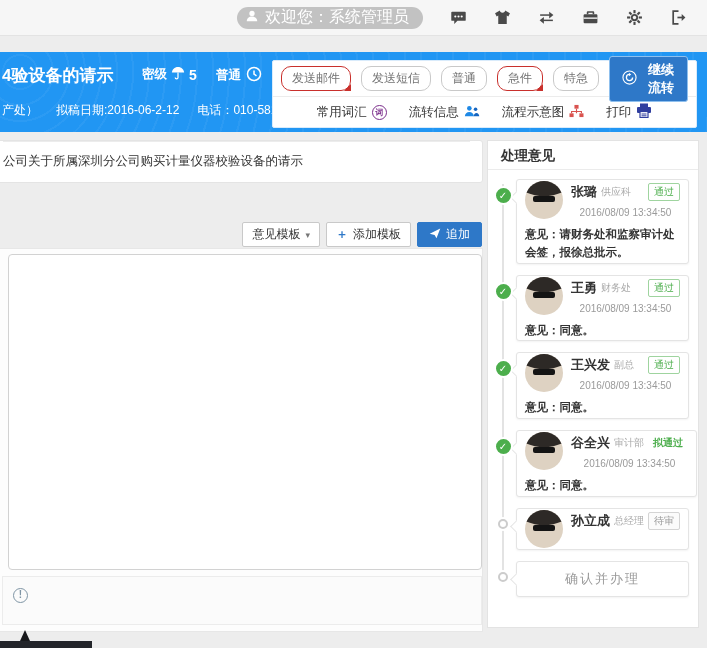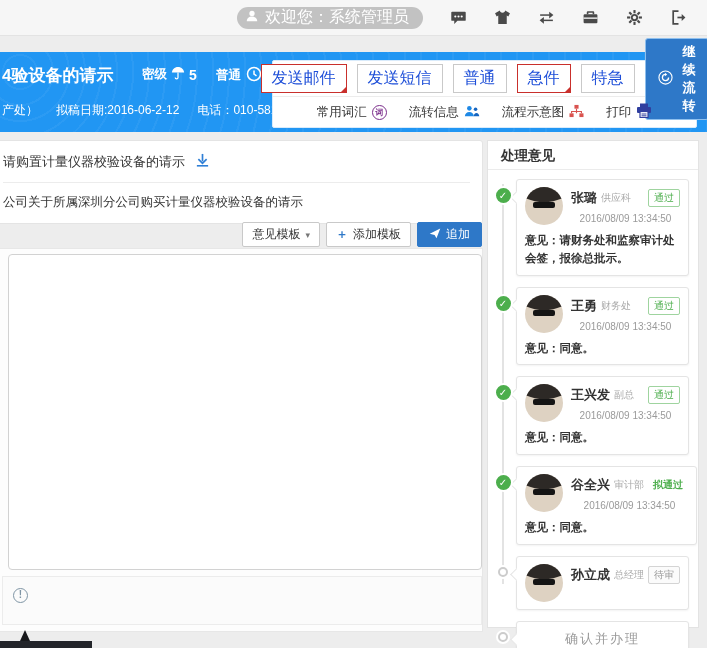--- a/index.html
+++ b/index.html
@@ -25,22 +25,22 @@
                display:flex; align-items:center; gap:4px; }
   .urg-group { position:absolute; left:216px; top:14px; color:#fff; font-size:12.5px; font-weight:bold;
                display:flex; align-items:center; gap:5px; }
   .meta-row { position:absolute; left:2px; top:50px; color:#fff; font-size:12px; display:flex; gap:18px; white-space:nowrap; }
 
   .action-panel { position:absolute; left:272px; top:8px; width:425px; height:68px; background:#fff;
                   border:1px solid #d9ebfb; border-radius:2px; z-index:2; }
   .ap-row1 { height:36px; display:flex; align-items:center; justify-content:center; gap:10px;
              border-bottom:1px solid #ececec; padding:0 8px; }
   .ap-row2 { height:30px; display:flex; align-items:center; justify-content:center; gap:22px; }
-  .btn { position:relative; background:#fff; border:1px solid #c9c9c9; border-radius:0;
-         font-size:16px; color:#1d4ed8; padding:3px 10px; cursor:pointer; white-space:nowrap; }
+  .btn { position:relative; background:#fff; border:1px solid #c9c9c9; border-radius:10px;
+         font-size:12px; color:#737373; padding:3px 10px; cursor:pointer; white-space:nowrap; }
   .btn.red { border-color:#c9302c; }
   .btn.red::after { content:""; position:absolute; right:-1px; bottom:-1px;
                     border-left:7px solid transparent; border-bottom:7px solid #c9302c; }
   .btn-primary { display:flex; align-items:center; gap:10px; background:#2e78c8; border:1px solid #8fc0ee;
                  color:#fff; font-size:13px; font-weight:bold; padding:4px 12px; border-radius:3px; cursor:pointer; }
   .ap-link { display:flex; align-items:center; gap:5px; font-size:12.5px; color:#333; cursor:pointer; white-space:nowrap; }
   .circ-word { width:15px; height:15px; border:1.5px solid #7b2d8b; color:#7b2d8b; border-radius:50%;
                font-size:8px; line-height:13px; text-align:center; font-weight:bold; }
 
   
@@ -78,21 +78,21 @@
   .rp-body { position:relative; padding:9px 9px 0 2px; }
   .timeline { position:absolute; left:14px; top:14px; width:2px; height:400px; background:#e3e3e3; }
   .op-row { display:flex; margin-bottom:11px; position:relative; }
   .op-marker { width:26px; flex:none; display:flex; justify-content:center; align-items:flex-start;
                padding-top:9px; z-index:2; }
   .mark-done { width:15px; height:15px; border-radius:50%; background:#4cae4c; color:#fff;
                font-size:10px; line-height:15px; text-align:center; box-shadow:0 0 0 2px #fff; }
   .mark-todo { width:10px; height:10px; border-radius:50%; background:#fff; border:2px solid #ccc;
                box-shadow:0 0 0 2px #fff; margin-top:2px; }
   .op-card { flex:1; background:#fff; border:1px solid #e4e4e4; border-radius:3px;
-             box-shadow:0 1px 2px rgba(0,0,0,.05); padding:7px 8px; position:relative; }
+             box-shadow:0 1px 2px rgba(0,0,0,.05); padding:1px 8px; position:relative; }
   .op-card::before { content:""; position:absolute; left:-5px; top:13px; width:8px; height:8px;
              background:#fff; border-left:1px solid #e4e4e4; border-bottom:1px solid #e4e4e4;
              transform:rotate(45deg); }
   .op-head { display:flex; gap:8px; }
   .avatar { width:38px; height:38px; border-radius:50%; background:#ded2c2; position:relative;
             overflow:hidden; flex:none; }
   .avatar::before { content:""; position:absolute; top:-7px; left:-5px; right:-5px; height:22px;
             background:#2d2926; border-radius:50%; }
   .avatar::after { content:""; position:absolute; top:15px; left:8px; width:22px; height:6px;
             background:#141414; border-radius:2px; box-shadow:0 9px 0 -3px rgba(70,45,30,.3); }
@@ -264,30 +264,20 @@
                 <rect x="4" y="8.5" width="8" height="6" fill="#fff" stroke="#303f9f" stroke-width="1.2"></rect>
                 <path d="M5.5 11h5M5.5 12.8h5" stroke="#303f9f" stroke-width="1"></path>
               </svg>
           </span>
         </span>
       </div>
     </div>
   </div>
 
   <div class="doc-card">
-    <div class="doc-line1">
-      <span>请购置计量仪器校验设备的请示</span>
-      <span>
-        <svg width="15" height="15" viewBox="0 0 16 16">
-            <path d="M8 1v8" stroke="#2f7fd6" stroke-width="1.8"></path>
-            <path d="M3.6 6.5L8 11l4.4-4.5" fill="none" stroke="#2f7fd6" stroke-width="1.8"></path>
-            <rect x="2" y="12.8" width="12" height="1.7" fill="#2f7fd6"></rect>
-          </svg>
-      </span>
-    </div>
     <div class="doc-divider"></div>
     <div class="doc-line2">公司关于所属深圳分公司购买计量仪器校验设备的请示</div>
   </div>
 
   <div class="tmpl-toolbar">
     <button class="tbtn">
       <span>意见模板</span>
       <span class="caret">▾</span>
     </button>
     <button class="tbtn">

